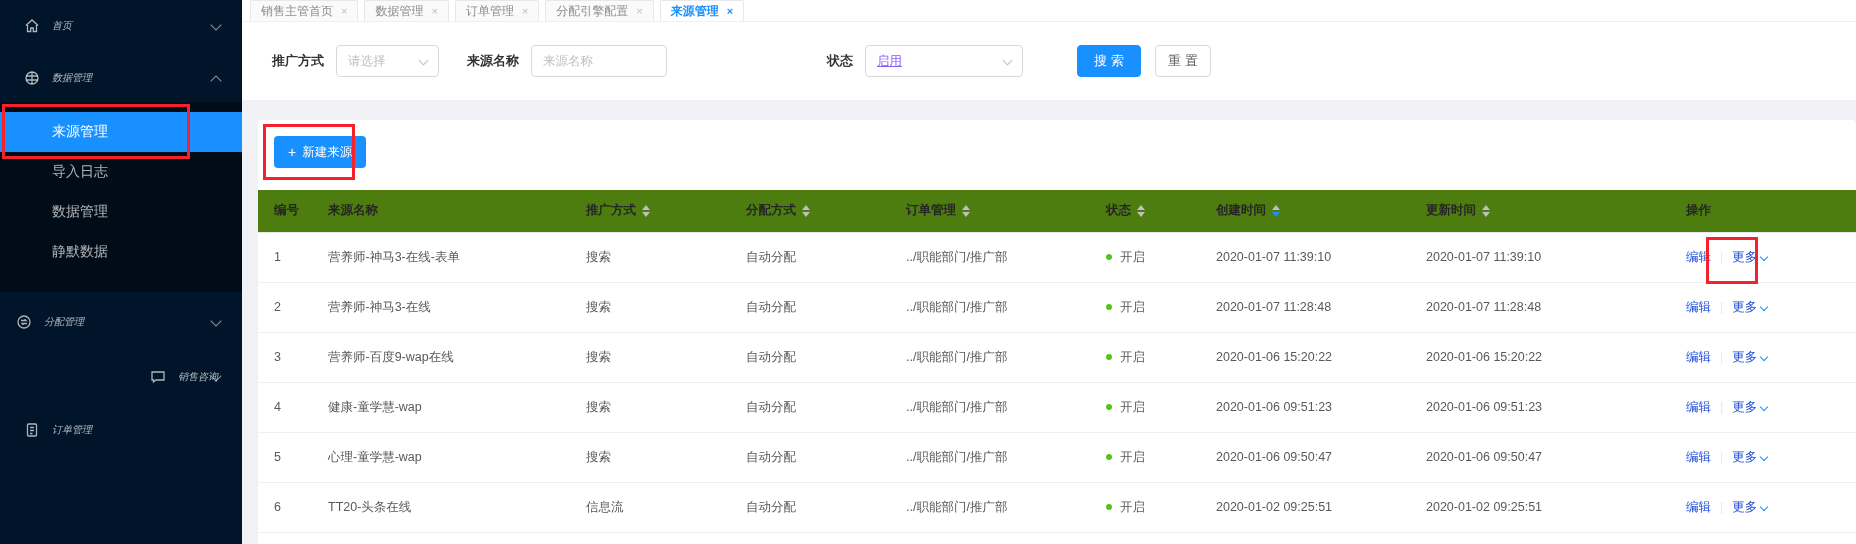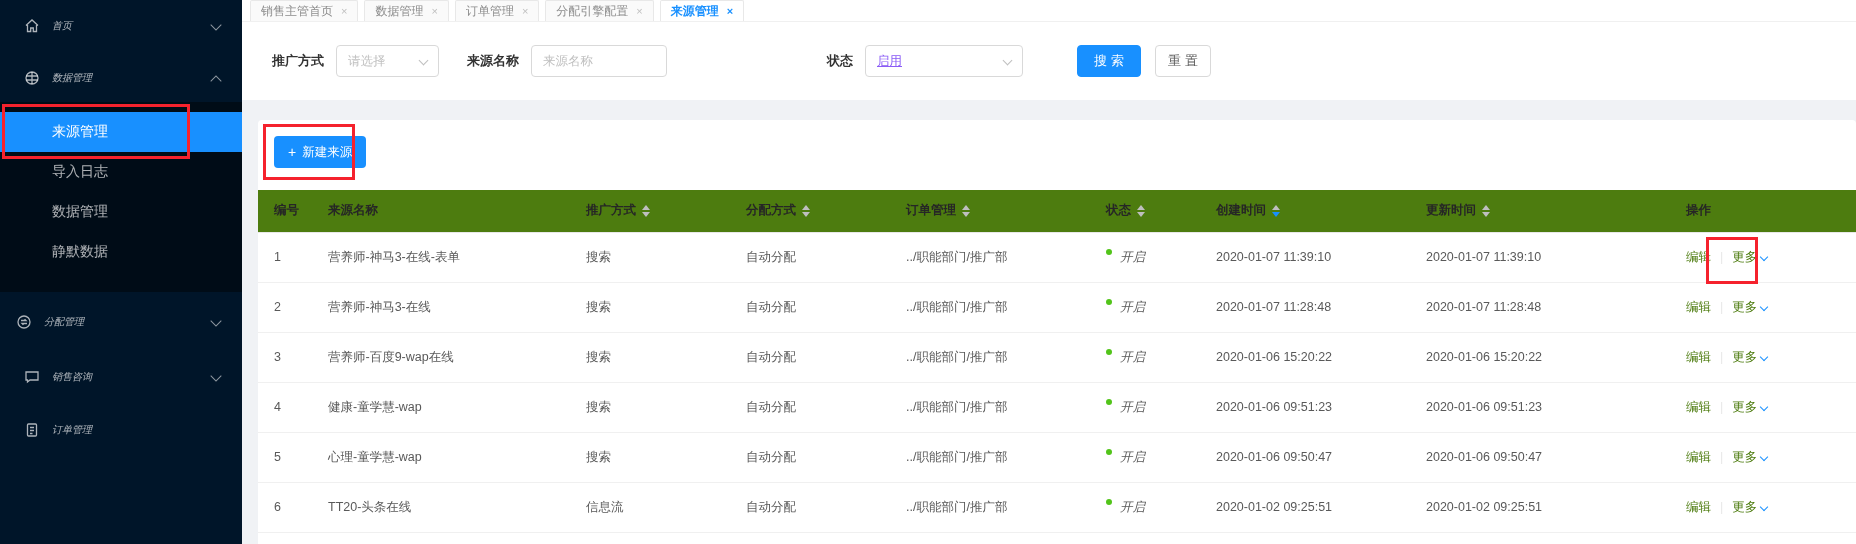--- a/index.html
+++ b/index.html
@@ -14,21 +14,21 @@
   .menu-item .chev { position:absolute; right:22px; width:8px; height:8px; }
   .chev::before { content:""; position:absolute; left:0; top:2px; width:7px; height:7px; border-right:1.5px solid rgba(255,255,255,.55); border-bottom:1.5px solid rgba(255,255,255,.55); }
   .chev.down::before { transform:rotate(45deg); top:-1px; }
   .chev.up::before   { transform:rotate(-135deg); top:3px; }
   .item-home { margin-top:2px; }
   .item-data { margin-top:4px; }
   .submenu { background:#000c17; padding:10px 0 20px 0; }
   .submenu-item { height:40px; display:flex; align-items:center; padding-left:52px; font-size:14px; color:rgba(255,255,255,.68); cursor:pointer; }
   .submenu-item.selected { background:#1890ff; color:#fff; }
   .item-assign { margin-top:6px;padding-left:16px; }
-  .item-consult { margin-top:7px; }
+  .item-consult { margin-top:7px;justify-content:flex-end; }
   .item-order { margin-top:5px; }
 
   
   .main { position:absolute; left:242px; top:0; width:1614px; height:544px; }
 
   
   .tabstrip { height:22px; background:#fff; display:flex; align-items:flex-end; padding-left:8px; border-bottom:1px solid #f0f0f0; }
   .tab { height:21px; display:flex; align-items:center; padding:0 10px; margin-right:6px; background:#fafafa; border:1px solid #e8e8e8; border-bottom:none; border-radius:2px 2px 0 0; font-size:12px; color:#8c8c8c; cursor:pointer; white-space:nowrap; }
   .tab .tab-close { margin-left:8px; font-size:11px; color:#bfbfbf; line-height:1; }
   .tab.active { background:#fff; color:#1890ff; font-weight:bold; border-color:#e8e8e8; }
@@ -60,23 +60,23 @@
   .btn-new { height:32px; background:#1890ff; color:#fff; border:none; border-radius:4px; font-size:12.5px; padding:0 14px; display:inline-flex; align-items:center; cursor:pointer; }
   .btn-new .plus { font-size:14px; margin-right:6px; font-weight:normal; }
 
   table { border-collapse:collapse; table-layout:fixed; width:1598px; }
   thead th { background:#4d7c0f; height:42px; text-align:left; font-size:12.5px; color:#262626; font-weight:bold; padding-left:16px; border-bottom:1px solid #e8e8e8; white-space:nowrap; }
   tbody td { height:50px; font-size:12.5px; color:#595959; padding-left:16px; border-bottom:1px solid #f0f0f0; white-space:nowrap; overflow:hidden; }
   .sorter { display:inline-flex; flex-direction:column; margin-left:6px; vertical-align:middle; gap:2px; }
   .caret-up   { width:0; height:0; border-left:4px solid transparent; border-right:4px solid transparent; border-bottom:5px solid #bfbfbf; }
   .caret-down { width:0; height:0; border-left:4px solid transparent; border-right:4px solid transparent; border-top:5px solid #bfbfbf; }
   .sorted-desc .caret-down { border-top-color:#1890ff; }
-  .status-cell { display:flex; align-items:flex-start;font-style:italic; }
+  .status-cell { display:flex; align-items:center; }
   .dot { width:6px; height:6px; border-radius:50%; background:#52c41a; margin-right:8px; flex:0 0 auto; }
-  .op-link { color:#4d7c0f; cursor:pointer; }
+  .op-link { color:#1d4ed8; cursor:pointer; }
   .op-divider { color:#e8e8e8; margin:0 9px; }
   .more-chev { display:inline-block; width:7px; height:7px; margin-left:4px; position:relative; }
   .more-chev::before { content:""; position:absolute; left:0; top:0; width:5px; height:5px; border-right:1.2px solid #1890ff; border-bottom:1.2px solid #1890ff; transform:rotate(45deg); }
 
   
   .anno { position:absolute; border:3px solid #f5222d; z-index:20; pointer-events:none; }
   .anno-sidebar { left:2px;  top:104px; width:188px; height:55px; }
   .anno-new    { left:263px; top:124px; width:92px;  height:56px; }
   .anno-edit   { left:1706px;top:237px; width:52px;  height:47px; }
 </style>

